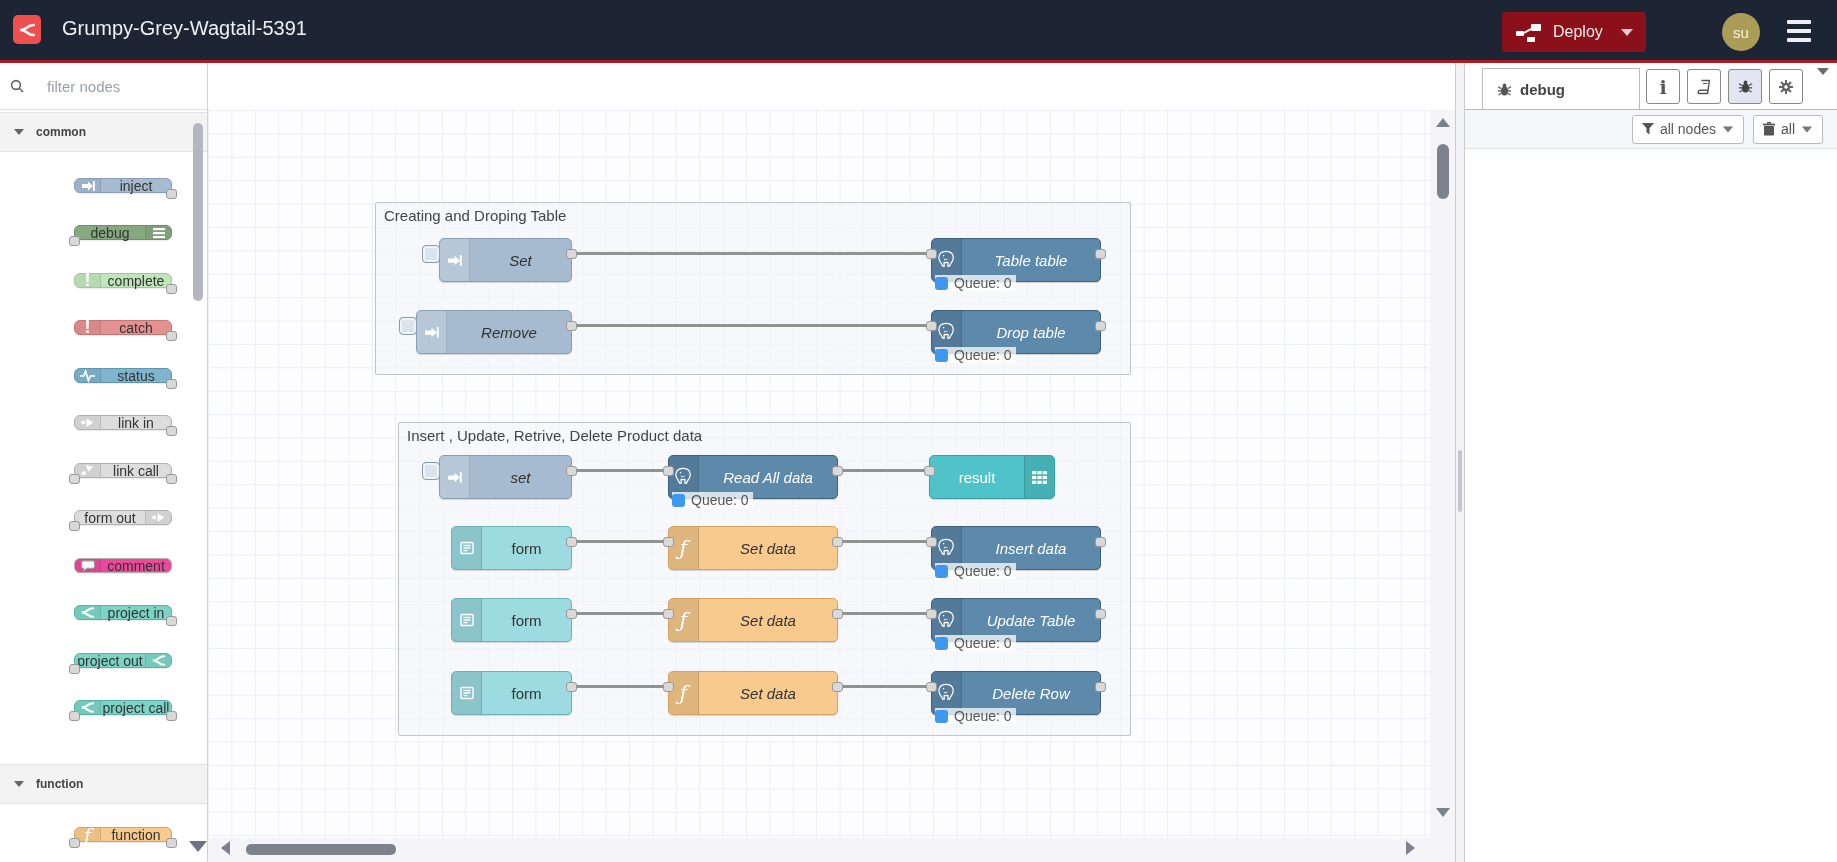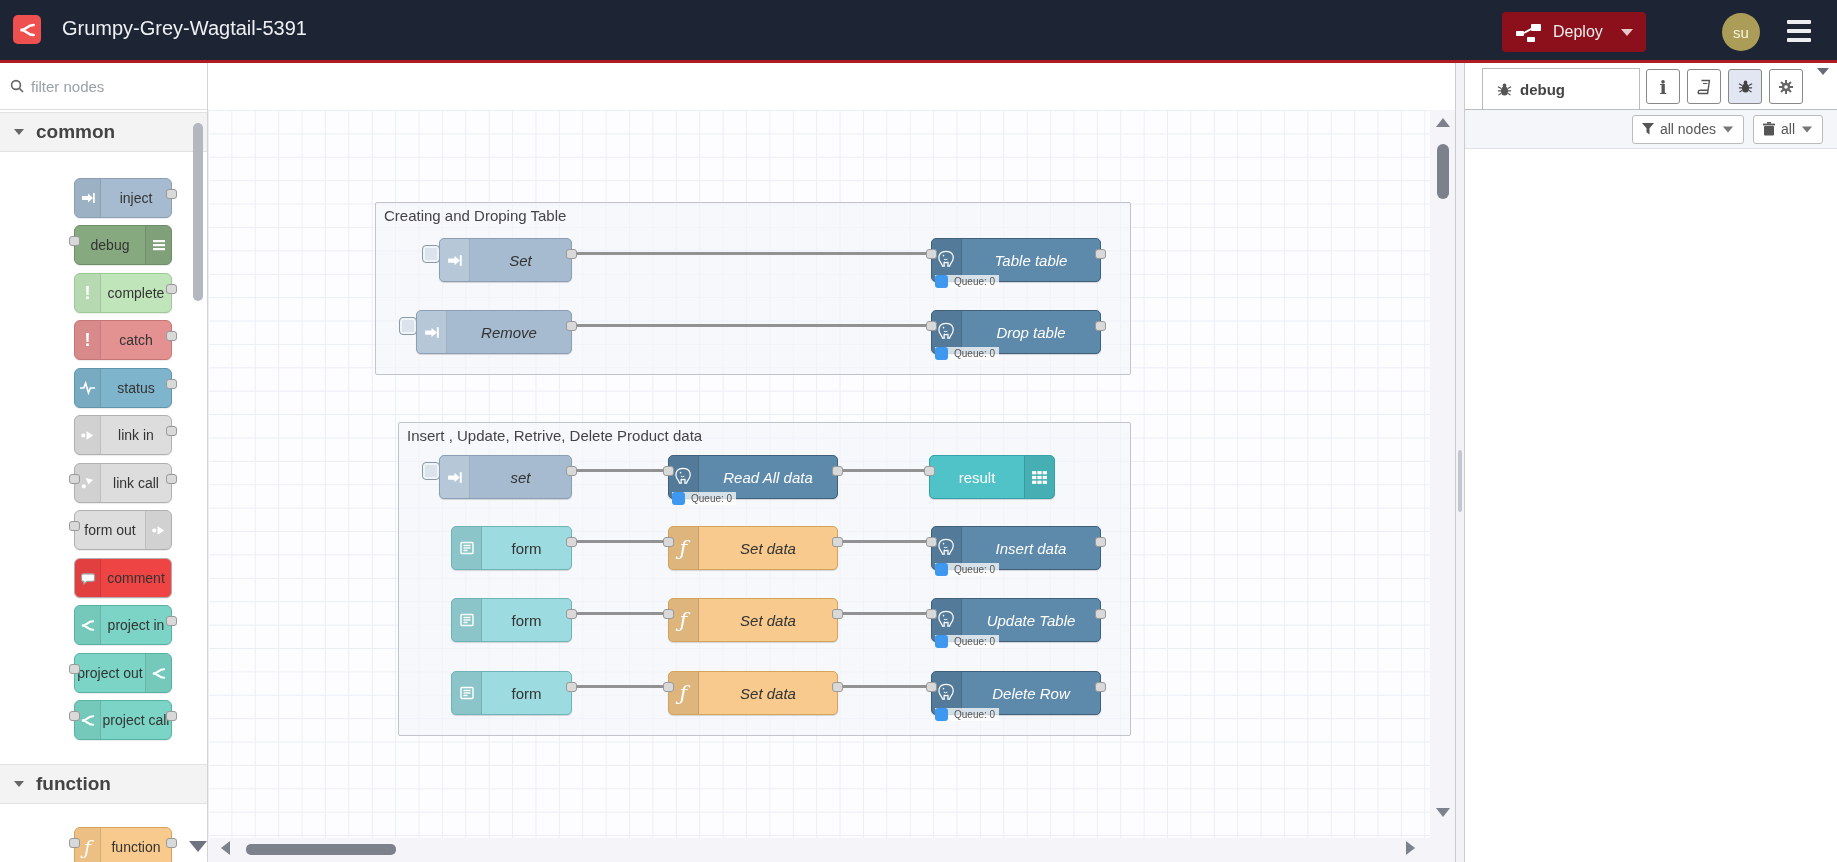--- a/index.html
+++ b/index.html
@@ -23,28 +23,28 @@
   .hamburger { position:absolute; left:1787px; top:20px; width:24px; height:22px;
     display:flex; flex-direction:column; justify-content:space-between; }
   .hamburger i { display:block; height:4px; background:#eceef2; border-radius:1px; }
 
   
   .palette { position:absolute; left:0; top:63px; width:208px; height:799px;
     background:#fff; border-right:1px solid #d3d3d3; }
   .filter-row { position:absolute; left:0; top:0; width:100%; height:47px;
     border-bottom:1px solid #ddd; display:flex; align-items:center; padding-left:10px; }
   .filter-row input { border:none; outline:none; font-size:15px; color:#555; width:150px;
-    margin-left:7px; font-family:inherit; background:transparent; }
+    margin-left:23px; font-family:inherit; background:transparent; }
   .filter-row input::placeholder { color:#9aa0a6; }
   .pcat { position:absolute; left:0; width:100%; height:40px; background:#f3f3f3;
     border-top:1px solid #e2e2e2; border-bottom:1px solid #e2e2e2;
-    display:flex; align-items:center; font-size:19px; font-weight:bold; color:#444; }
+    display:flex; align-items:center; font-size:12px; font-weight:bold; color:#444; }
   .pcat .caret { width:0; height:0; margin:0 12px 0 14px;
     border-left:5px solid transparent; border-right:5px solid transparent; border-top:6px solid #666; }
-  .pnode { position:absolute; left:74px; width:98px; height:40px; border:1px solid #999;
+  .pnode { position:absolute; left:74px; width:98px; height:15px; border:1px solid #999;
     border-radius:6px; display:flex; align-items:stretch; font-size:14px; color:#333;
     box-shadow:0 1px 1px rgba(0,0,0,0.08); }
   .picon { width:26px; display:flex; align-items:center; justify-content:center;
     background:rgba(0,0,0,0.05); }
   .picon.lft { border-right:1px solid rgba(0,0,0,0.10); border-radius:5px 0 0 5px; }
   .picon.rgt { border-left:1px solid rgba(0,0,0,0.10); border-radius:0 5px 5px 0; }
   .plabel { flex:1; display:flex; align-items:center; justify-content:center; }
   .port { position:absolute; width:11px; height:10px; background:#d9d9d9;
     border:1px solid #999; border-radius:3px; top:10px; }
   .port.l { left:-6px; } .port.r { right:-6px; }
@@ -94,21 +94,21 @@
   .n-inject { background:#a6bbcf; border-color:#8a9fb3; }
   .n-inject .cicon.lft { background:rgba(255,255,255,0.18); }
   .n-pg { background:#5d89ab; border-color:#3f617c; }
   .n-form { background:#9cdce0; border-color:#6db3b8; }
   .n-func { background:#f9ca8d; border-color:#d6a35b; }
   .n-result { background:#4fc3c8; border-color:#35a2a8; }
   .inj-btn { position:absolute; width:18px; height:18px; background:#dbe4ec;
     border:1px solid #8899a8; border-radius:4px; box-shadow:inset 0 0 0 2px rgba(255,255,255,0.6); }
   .wire { position:absolute; height:3px; background:#929292; border-radius:2px; }
   .qstat { position:absolute; display:flex; align-items:center; gap:6px;
-    font-size:10px; color:#555; background:rgba(255,255,255,0.75); padding-right:4px; }
+    font-size:14px; color:#555; background:rgba(255,255,255,0.75); padding-right:4px; }
   .qdot { width:13px; height:13px; background:#3f98ef; border-radius:3px; }
   .tri-up { width:0; height:0; border-left:7px solid transparent;
     border-right:7px solid transparent; border-bottom:9px solid #7d818c; }
   .tri-dn { width:0; height:0; border-left:7px solid transparent;
     border-right:7px solid transparent; border-top:9px solid #7d818c; }
   .tri-lf { width:0; height:0; border-top:7px solid transparent;
     border-bottom:7px solid transparent; border-right:9px solid #7d818c; }
   .tri-rt { width:0; height:0; border-top:7px solid transparent;
     border-bottom:7px solid transparent; border-left:9px solid #7d818c; }
   .vthumb { position:absolute; left:1229px; top:34px; width:12px; height:55px;
@@ -261,21 +261,21 @@
       <div class="plabel">form out</div>
       <div class="picon rgt">
         <svg width="15" height="15" viewBox="0 0 16 16">
             <circle cx="3.5" cy="8" r="2.2" fill="#fff"></circle>
             <polygon points="7,3.5 14,8 7,12.5" fill="#fff"></polygon>
           </svg>
       </div>
       <div class="port l"></div>
     </div>
 
-    <div class="pnode" style="top:495px;background:#ef4444;border-color:#b0b0b0">
+    <div class="pnode" style="top:495px;background:#ec4899;border-color:#b0b0b0">
       <div class="picon lft">
         <svg width="16" height="15" viewBox="0 0 16 16">
             <path d="M3,3 h10 a2,2 0 0 1 2,2 v4 a2,2 0 0 1 -2,2 h-6 l-3.5,3 v-3 h-0.5 a2,2 0 0 1 -2,-2 v-4 a2,2 0 0 1 2,-2 z" fill="#fcfcfc" stroke="#9a9a9a" stroke-width="1.2"></path>
           </svg>
       </div>
       <div class="plabel">comment</div>
     </div>
 
     <div class="pnode" style="top:542px;background:#7bd4c6;border-color:#56b2a4">
       <div class="picon lft">

